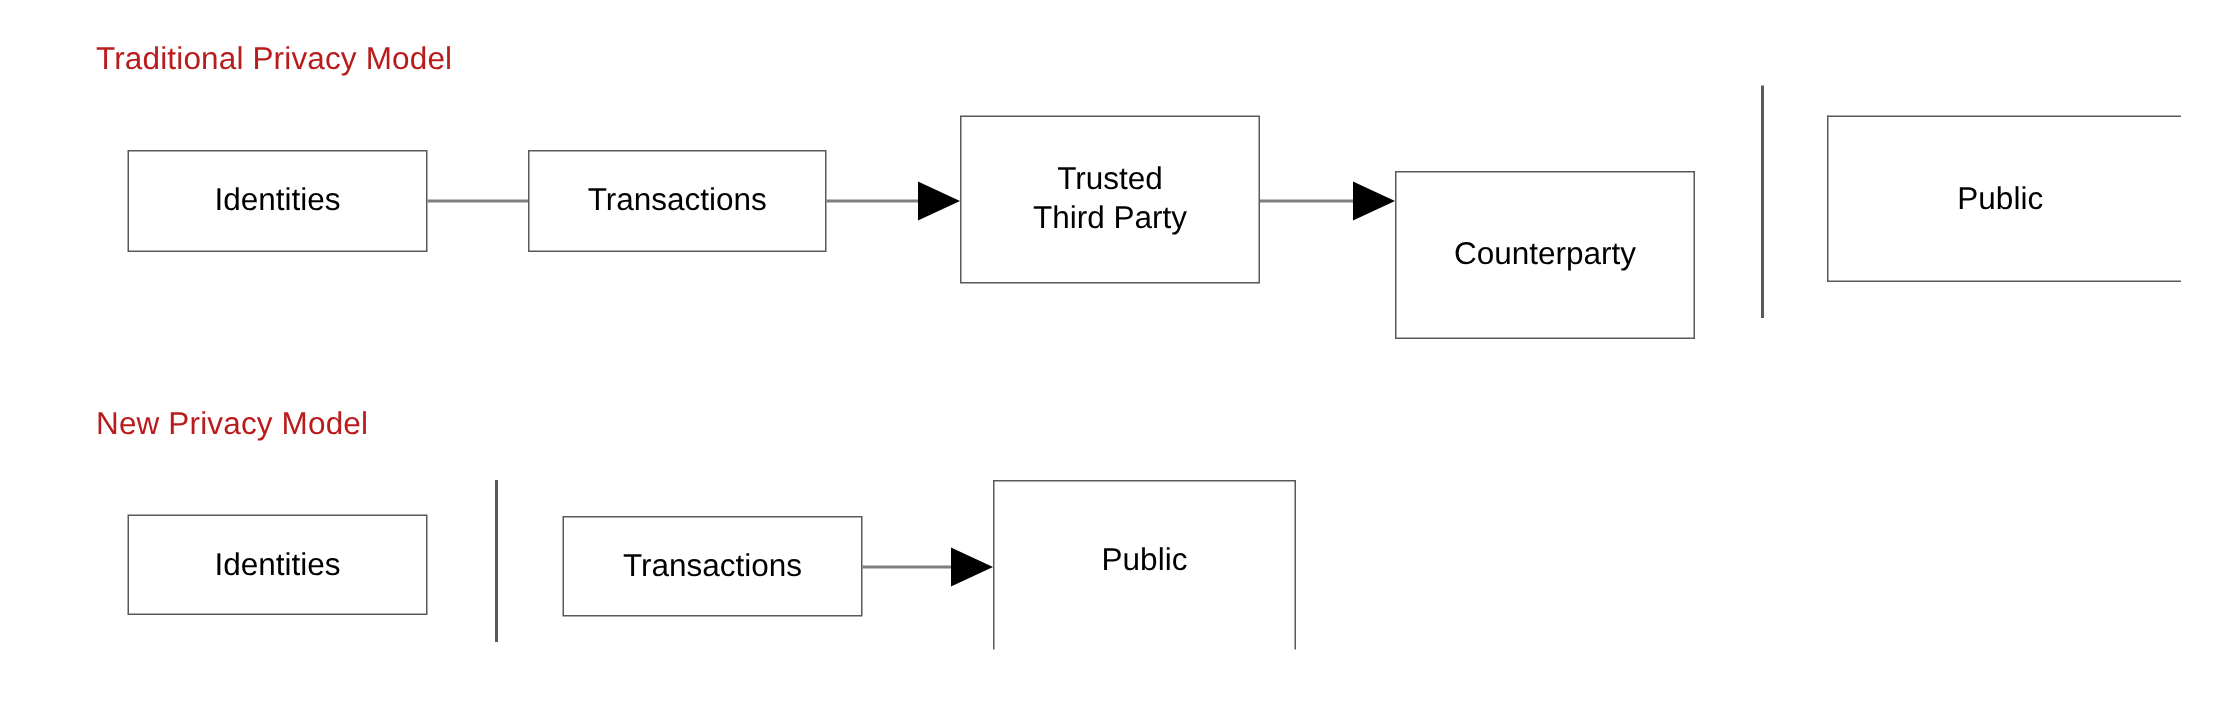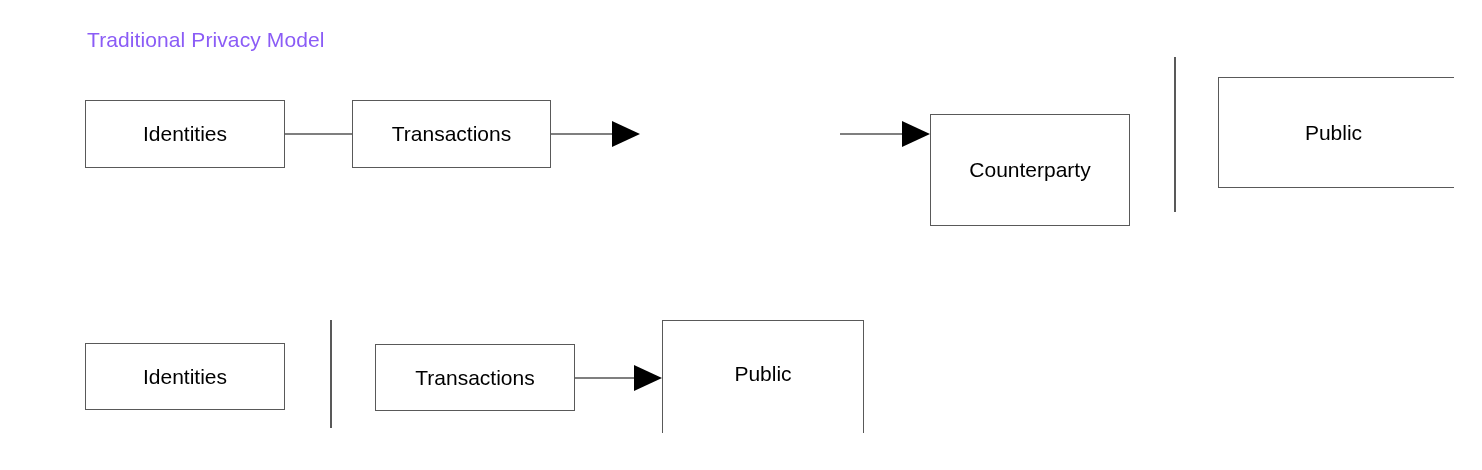--- a/index.html
+++ b/index.html
@@ -14,24 +14,23 @@
   #canvas {
     position: relative;
     width: 1482px;
     height: 470px;
     background: #ffffff;
     overflow: hidden;
   }
   .section-title {
     position: absolute;
     font-size: 21px;
-    color: #8b5cf6;
+    color: #b91c1c;
     white-space: nowrap;
     letter-spacing: 0.1px;
-    margin-left: 23px;
   }
   .node {
     position: absolute;
     box-sizing: border-box;
     background: #ffffff;
     border: 1.6px solid #595959;
     display: flex;
     align-items: center;
     justify-content: center;
     text-align: center;
@@ -82,34 +81,39 @@
 
   <div class="connector" style="left:285px; top:133px; width:67px;"></div>
 
   <div class="node" style="left:352px; top:100px; width:199px; height:68px;">
     <span class="node-label">Transactions</span>
   </div>
 
   <div class="connector" style="left:551px; top:133px; width:61px;"></div>
   <div class="arrowhead" style="left:612px; top:121px;"></div>
 
+  <div class="node" style="left:640px; top:77px; width:200px; height:112px;">
+    <span class="node-label">Trusted
+Third Party</span>
+  </div>
 
   <div class="connector" style="left:840px; top:133px; width:62px;"></div>
   <div class="arrowhead" style="left:902px; top:121px;"></div>
 
   <div class="node" style="left:930px; top:78px; width:200px; height:112px;margin-top:36px;">
     <span class="node-label">Counterparty</span>
   </div>
 
   <div class="divider" style="left:1174px; top:57px; height:155px;"></div>
 
   <div class="node open-right" style="left:1218px; top:77px; width:236px; height:111px;">
     <span class="node-label" style="margin-left:-6px;">Public</span>
   </div>
 
+  <div class="section-title" style="left:64px; top:271px;">New Privacy Model</div>
 
   <div class="node" style="left:85px; top:343px; width:200px; height:67px;">
     <span class="node-label">Identities</span>
   </div>
 
   <div class="divider" style="left:330px; top:320px; height:108px;"></div>
 
   <div class="node" style="left:375px; top:344px; width:200px; height:67px;">
     <span class="node-label">Transactions</span>
   </div>

